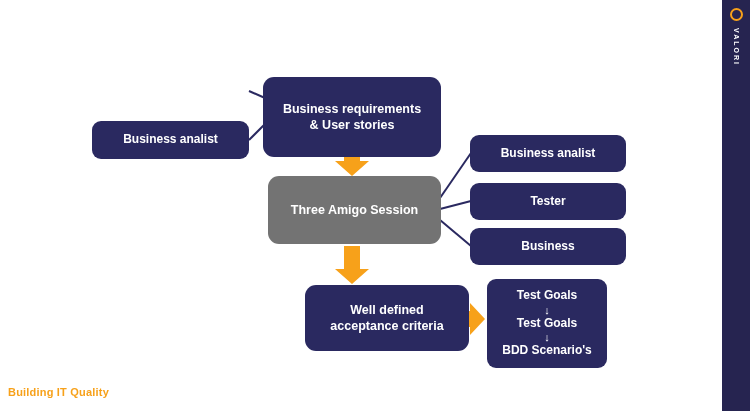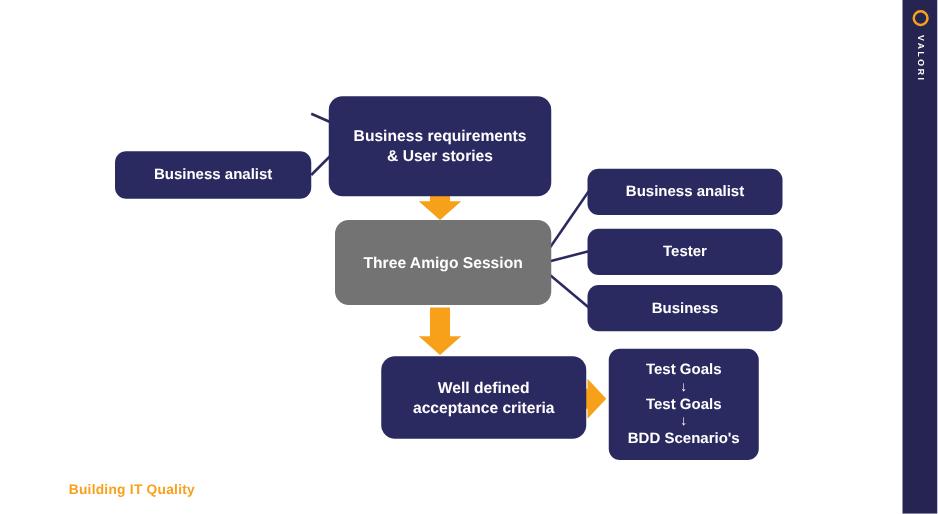--- a/index.html
+++ b/index.html
@@ -24,21 +24,21 @@
          border-radius:9px; display:flex; align-items:center; justify-content:center;
          text-align:center; font-size:12px; line-height:1.3; white-space:pre-line; z-index:2; }
   .box.orange { background:#737373; }
   .box.big { font-size:12.5px; border-radius:11px; }
 
   .test-flow { flex-direction:column; justify-content:center; gap:0; padding:10px 4px;text-align:center; }
   .test-flow .tf-label { display:block; }
   .test-flow .tf-arrow { display:block; font-size:11px; line-height:1.1; }
 
   .footer { position:absolute; left:8px; top:386px; color:#f7a11a; font-weight:bold;
-            font-size:11px; letter-spacing:0.2px;margin-left:47px; }
+            font-size:11px; letter-spacing:0.2px; }
 </style>
 </head>
 <body>
 
 <div class="slide">
 
 
   <svg class="flow-svg" viewBox="0 0 750 411" xmlns="http://www.w3.org/2000/svg">
     <g stroke="#2a2960" stroke-width="2">
       <line x1="249" y1="91" x2="265" y2="98"></line>

